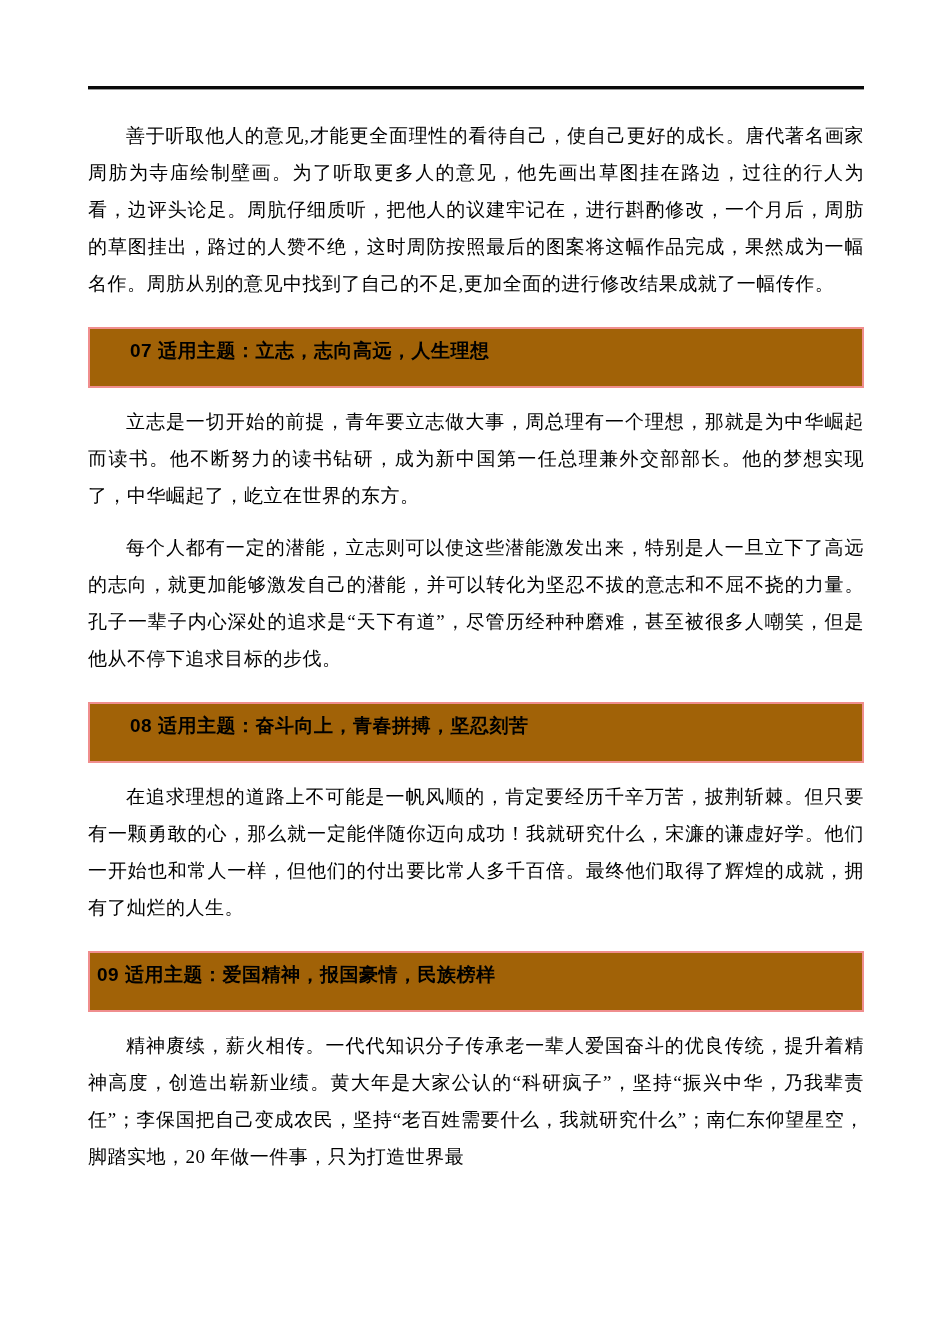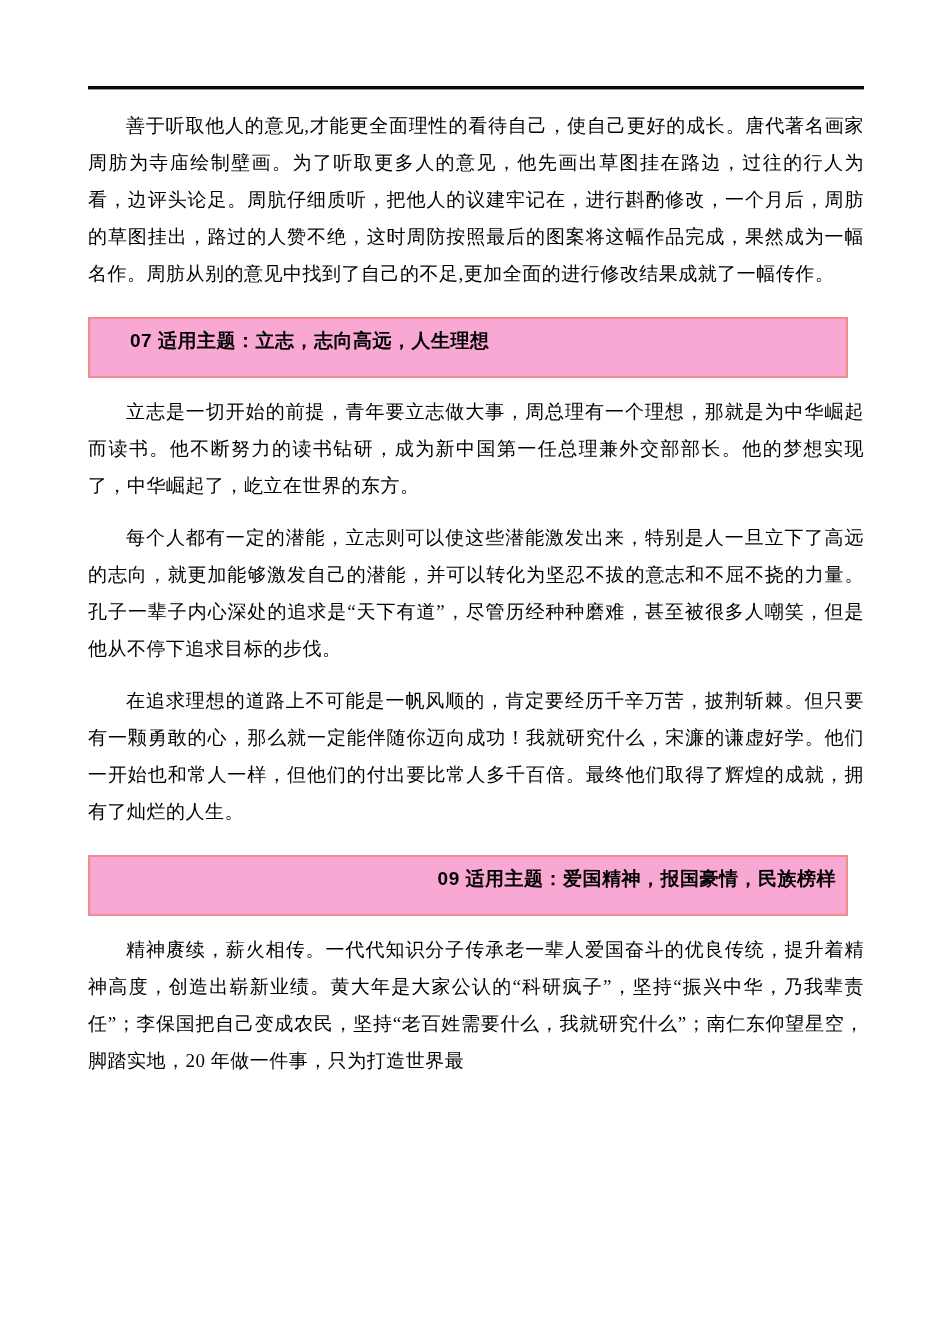--- a/index.html
+++ b/index.html
@@ -29,32 +29,31 @@
     font-family: "Liberation Serif", "DejaVu Serif", serif;
     font-size: 19px;
     line-height: 37px;
     color: #000000;
     text-align: justify;
     text-indent: 2em;
     letter-spacing: 0.5px;
     margin: 15px 0 0 0;
   }
   .para.first {
-    margin-top: 17px;
+    margin-top: 27px;
   }
   .topic-box {
     box-sizing: border-box;
     border: 2px solid var(--accent, #f08e8e);
-    margin: 25px 16px 12px 0;
+    margin: 25px 0 12px 0;
     padding: 9px 10px 23px 40px;
-    background: #f9a8d4;
+    background: #a16207;
   }
   .topic-box.flush {
     padding-left: 7px;
-    text-align: right;
   }
   .topic-heading {
     font-family: "Liberation Sans", "DejaVu Sans", sans-serif;
     font-weight: bold;
     font-size: 19px;
     line-height: 25px;
     color: #000000;
     letter-spacing: 0.5px;
   }
 </style>
@@ -63,19 +62,22 @@
 
 <div class="page">
   <div class="top-rule"></div>
   <div id="content">
       <p class="para first">善于听取他人的意见,才能更全面理性的看待自己，使自己更好的成长。唐代著名画家周肪为寺庙绘制壁画。为了听取更多人的意见，他先画出草图挂在路边，过往的行人为看，边评头论足。周肮仔细质听，把他人的议建牢记在，进行斟酌修改，一个月后，周肪的草图挂出，路过的人赞不绝，这时周防按照最后的图案将这幅作品完成，果然成为一幅名作。周肪从别的意见中找到了自己的不足,更加全面的进行修改结果成就了一幅传作。</p>
       <div class="topic-box">
         <div class="topic-heading">07 适用主题：立志，志向高远，人生理想</div>
       </div>
       <p class="para">立志是一切开始的前提，青年要立志做大事，周总理有一个理想，那就是为中华崛起而读书。他不断努力的读书钻研，成为新中国第一任总理兼外交部部长。他的梦想实现了，中华崛起了，屹立在世界的东方。</p>
       <p class="para">每个人都有一定的潜能，立志则可以使这些潜能激发出来，特别是人一旦立下了高远的志向，就更加能够激发自己的潜能，并可以转化为坚忍不拔的意志和不屈不挠的力量。孔子一辈子内心深处的追求是“天下有道”，尽管历经种种磨难，甚至被很多人嘲笑，但是他从不停下追求目标的步伐。</p>
+      <div class="topic-box">
+        <div class="topic-heading">08 适用主题：奋斗向上，青春拼搏，坚忍刻苦</div>
+      </div>
       <p class="para">在追求理想的道路上不可能是一帆风顺的，肯定要经历千辛万苦，披荆斩棘。但只要有一颗勇敢的心，那么就一定能伴随你迈向成功！我就研究什么，宋濂的谦虚好学。他们一开始也和常人一样，但他们的付出要比常人多千百倍。最终他们取得了辉煌的成就，拥有了灿烂的人生。</p>
       <div class="topic-box flush">
         <div class="topic-heading">09 适用主题：爱国精神，报国豪情，民族榜样</div>
       </div>
       <p class="para">精神赓续，薪火相传。一代代知识分子传承老一辈人爱国奋斗的优良传统，提升着精神高度，创造出崭新业绩。黄大年是大家公认的“科研疯子”，坚持“振兴中华，乃我辈责任”；李保国把自己变成农民，坚持“老百姓需要什么，我就研究什么”；南仁东仰望星空，脚踏实地，20 年做一件事，只为打造世界最</p>
     </div>
 </div>
 
 </body></html>

